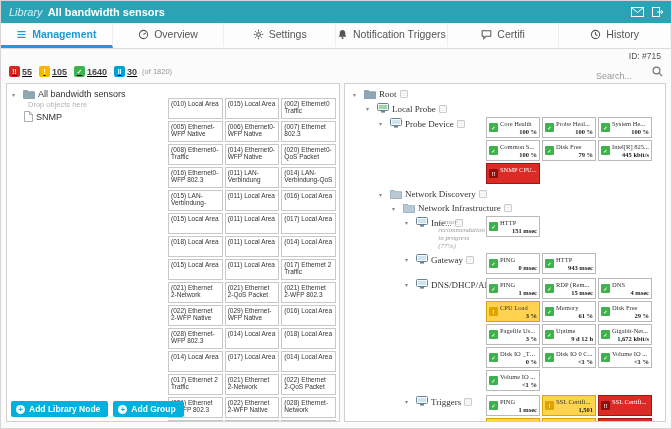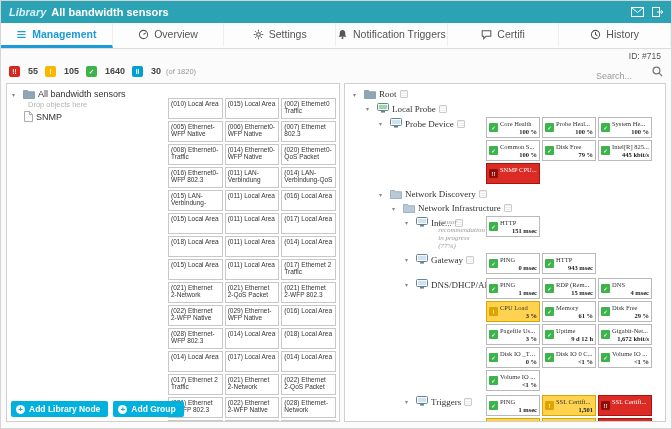--- a/index.html
+++ b/index.html
@@ -2,36 +2,36 @@
 <html><head>
 <meta charset="utf-8">
 <style>
   * { margin:0; padding:0; box-sizing:border-box; }
   html,body { width:672px; height:429px; overflow:hidden;
     font-family:"Liberation Sans", sans-serif; background:#e9e9e9; }
   .app { width:672px; height:429px; background:#fbfbfb; display:flex; flex-direction:column; border:1px solid #d5d5d5; }
 
   
   .topbar { height:22px; background:#2ba3b5; display:flex; align-items:center; padding:0 8px; flex:none; }
-  .t-prefix { color:#d7f1f4; font-style:italic; font-size:11px; margin-right:5px;font-weight:bold; }
+  .t-prefix { color:#d7f1f4; font-style:italic; font-size:11px; margin-right:5px; }
   .t-main { color:#fff; font-weight:bold; font-size:11px; }
   .top-icons { margin-left:auto; display:flex; gap:8px; align-items:center; }
   .top-icons svg { display:block; }
 
   
   .tabs { height:26px; background:#fdfdfd; border-bottom:1px solid #dcdcdc; display:flex; flex:none; }
   .tab { flex:1; display:flex; align-items:center; justify-content:center; gap:5px; font-size:10.5px; color:#555;
          border-right:1px solid #eee; cursor:pointer; border-bottom:3px solid transparent; }
   .tab.active { color:#1b9bd7; font-weight:bold; border-bottom:3px solid #1b9bd7; }
   .tab-ic { display:flex; }
 
   
   .idrow { height:13px; display:flex; justify-content:flex-end; align-items:center; padding:0 10px; font-size:8.5px; color:#555; flex:none; }
   .toolbar { height:19px; display:flex; align-items:center; padding:0 8px; flex:none; }
-  .count { display:flex; align-items:flex-start; gap:8px; margin-right:7px; cursor:pointer; }
+  .count { display:flex; align-items:flex-end; gap:2px; margin-right:7px; cursor:pointer;text-decoration:underline; }
   .sq { width:11px; height:11px; border-radius:2px; color:#fff; font-size:6.5px; font-weight:bold;
         display:flex; align-items:center; justify-content:center; }
   .sq.error{background:#d9261c}.sq.warning{background:#fbb600}.sq.ok{background:#3cb44b}.sq.paused{background:#00a0d2}
   .cv { font-size:9px; font-weight:bold; color:#444; }
   .total { font-size:7.5px; color:#999; margin-left:-2px; }
   .spacer { flex:1; }
   .search { display:flex; align-items:flex-end; gap:20px; }
   .search input { border:none; outline:none; background:transparent; font-size:9px; width:110px; text-align:right;
                   color:#555; font-family:"Liberation Sans",sans-serif; }
   .search input::placeholder { color:#999; }

